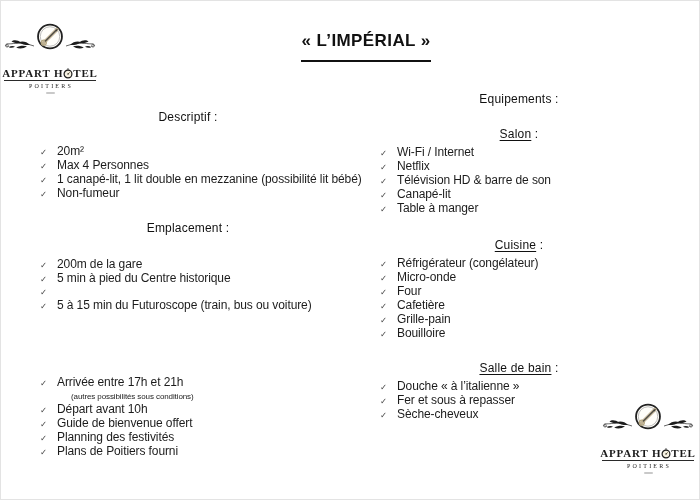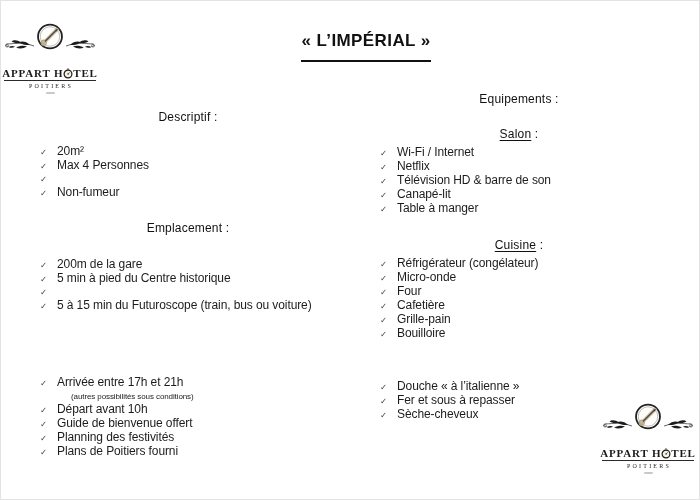--- a/index.html
+++ b/index.html
@@ -144,20 +144,21 @@
       <div class="item">
         <span class="check">✓</span>
         <span class="txt">20m²</span>
       </div>
       <div class="item">
         <span class="check">✓</span>
         <span class="txt">Max 4 Personnes</span>
       </div>
       <div class="item">
         <span class="check">✓</span>
+        <span class="txt">1 canapé-lit, 1 lit double en mezzanine (possibilité lit bébé)</span>
       </div>
       <div class="item">
         <span class="check">✓</span>
         <span class="txt">Non-fumeur</span>
       </div>
     </div>
 
   <div class="sec-heading heading-left" style="top:222px">Emplacement :</div>
   <div class="items items-left" style="top:258px">
       <div class="item">
@@ -248,20 +249,21 @@
       <div class="item">
         <span class="check">✓</span>
         <span class="txt">Grille-pain</span>
       </div>
       <div class="item">
         <span class="check">✓</span>
         <span class="txt">Bouilloire</span>
       </div>
     </div>
 
+  <div class="sec-heading heading-right sub split-u" style="top:362px"><span class="u">Salle de bain</span> :</div>
   <div class="items items-right" style="top:380px">
       <div class="item">
         <span class="check">✓</span>
         <span class="txt">Douche « à l’italienne »</span>
       </div>
       <div class="item">
         <span class="check">✓</span>
         <span class="txt">Fer et sous à repasser</span>
       </div>
       <div class="item">

